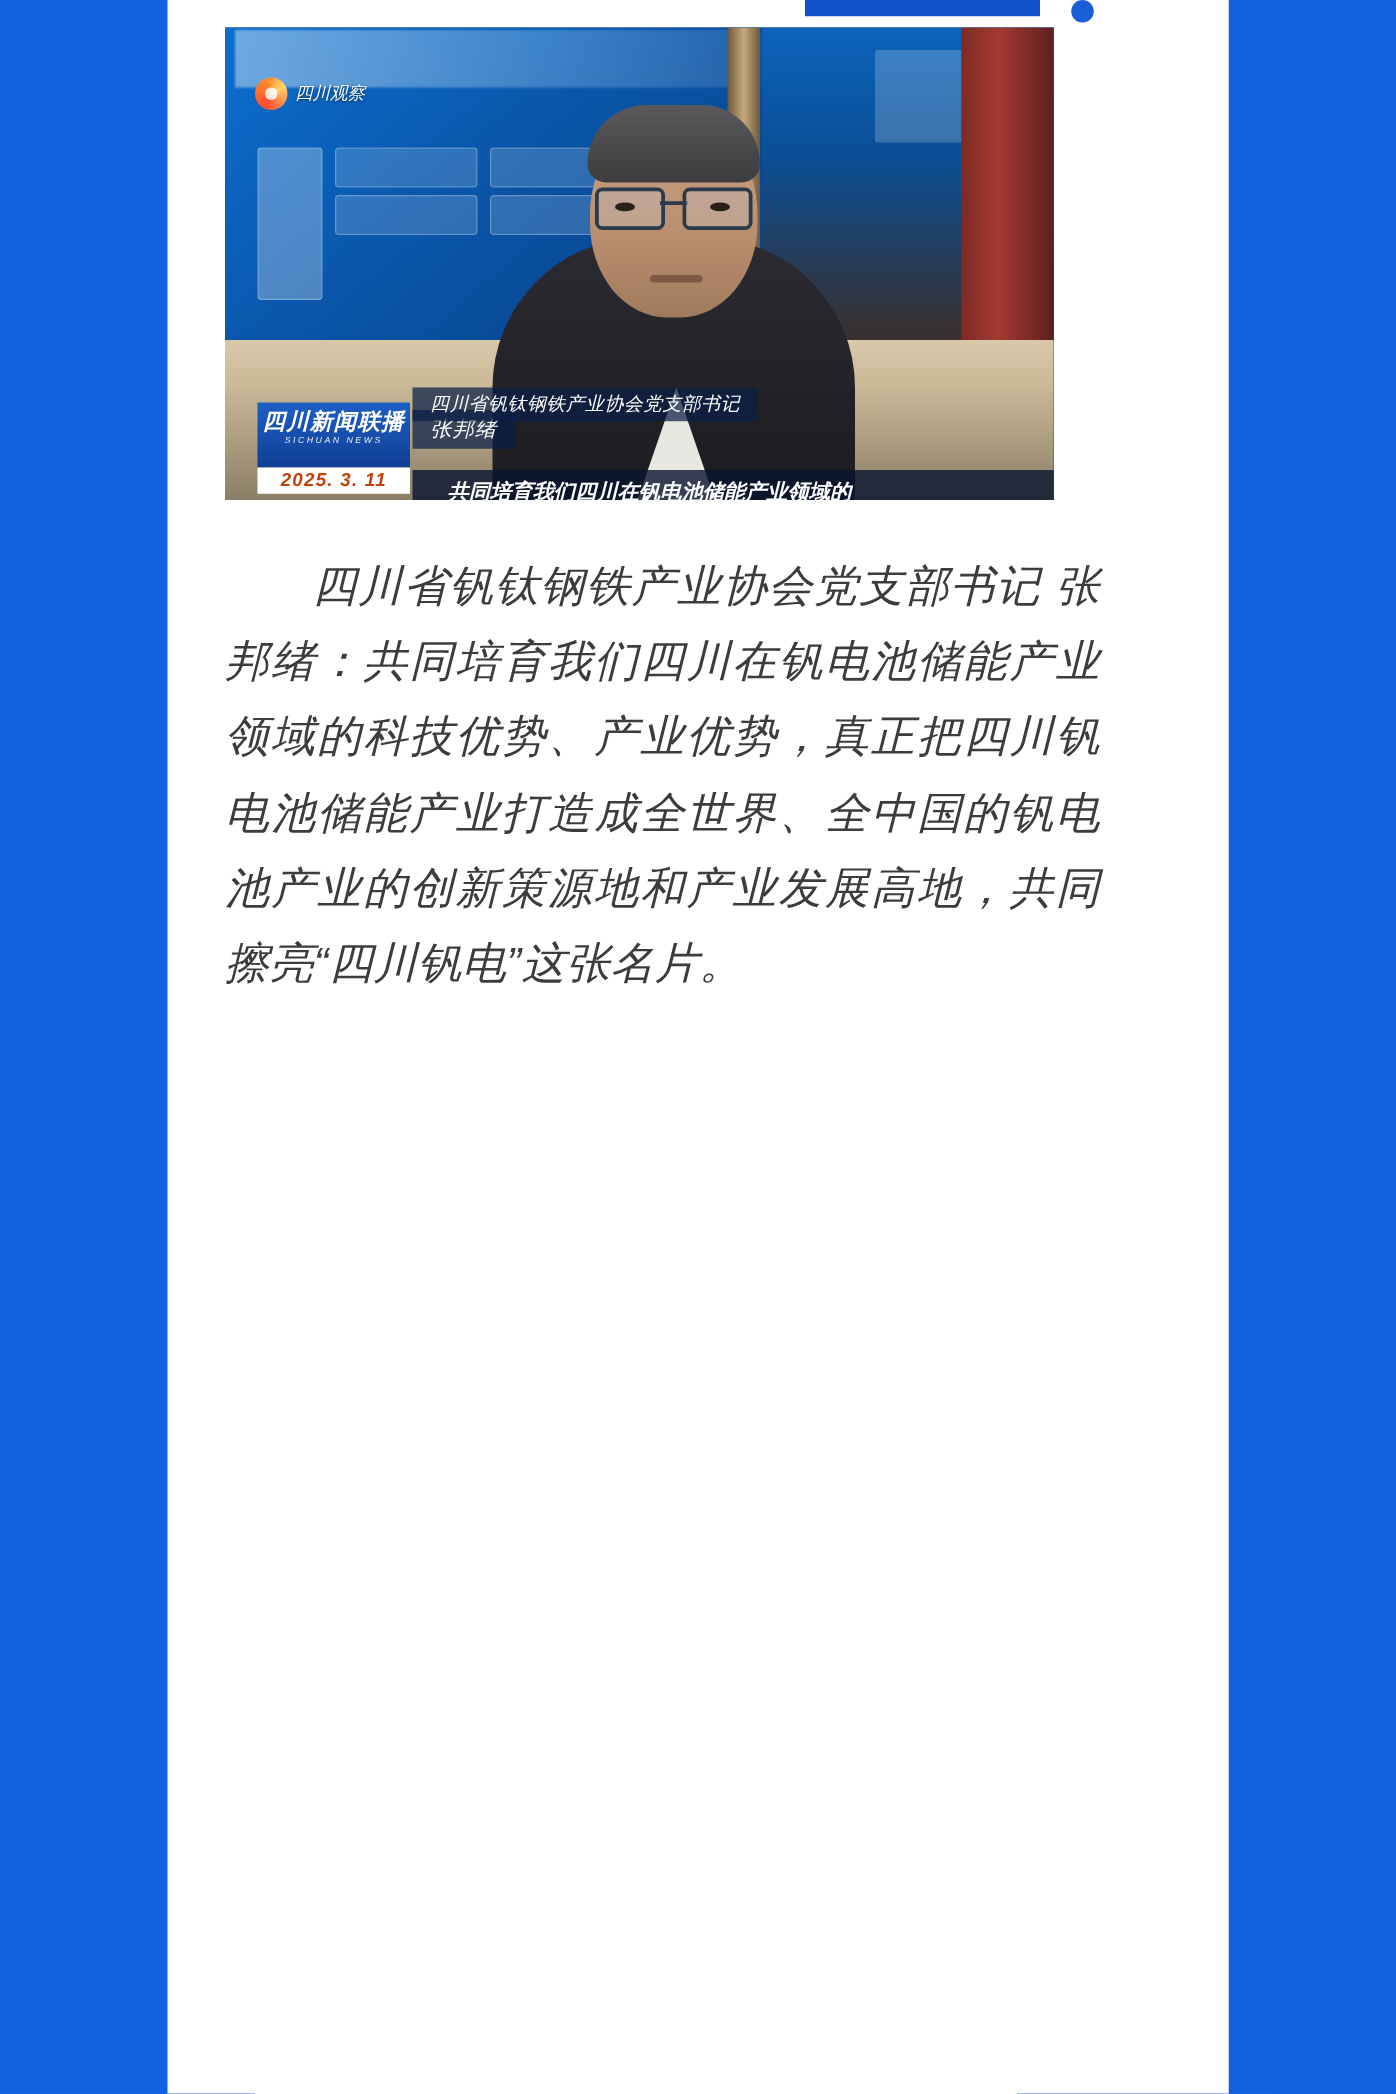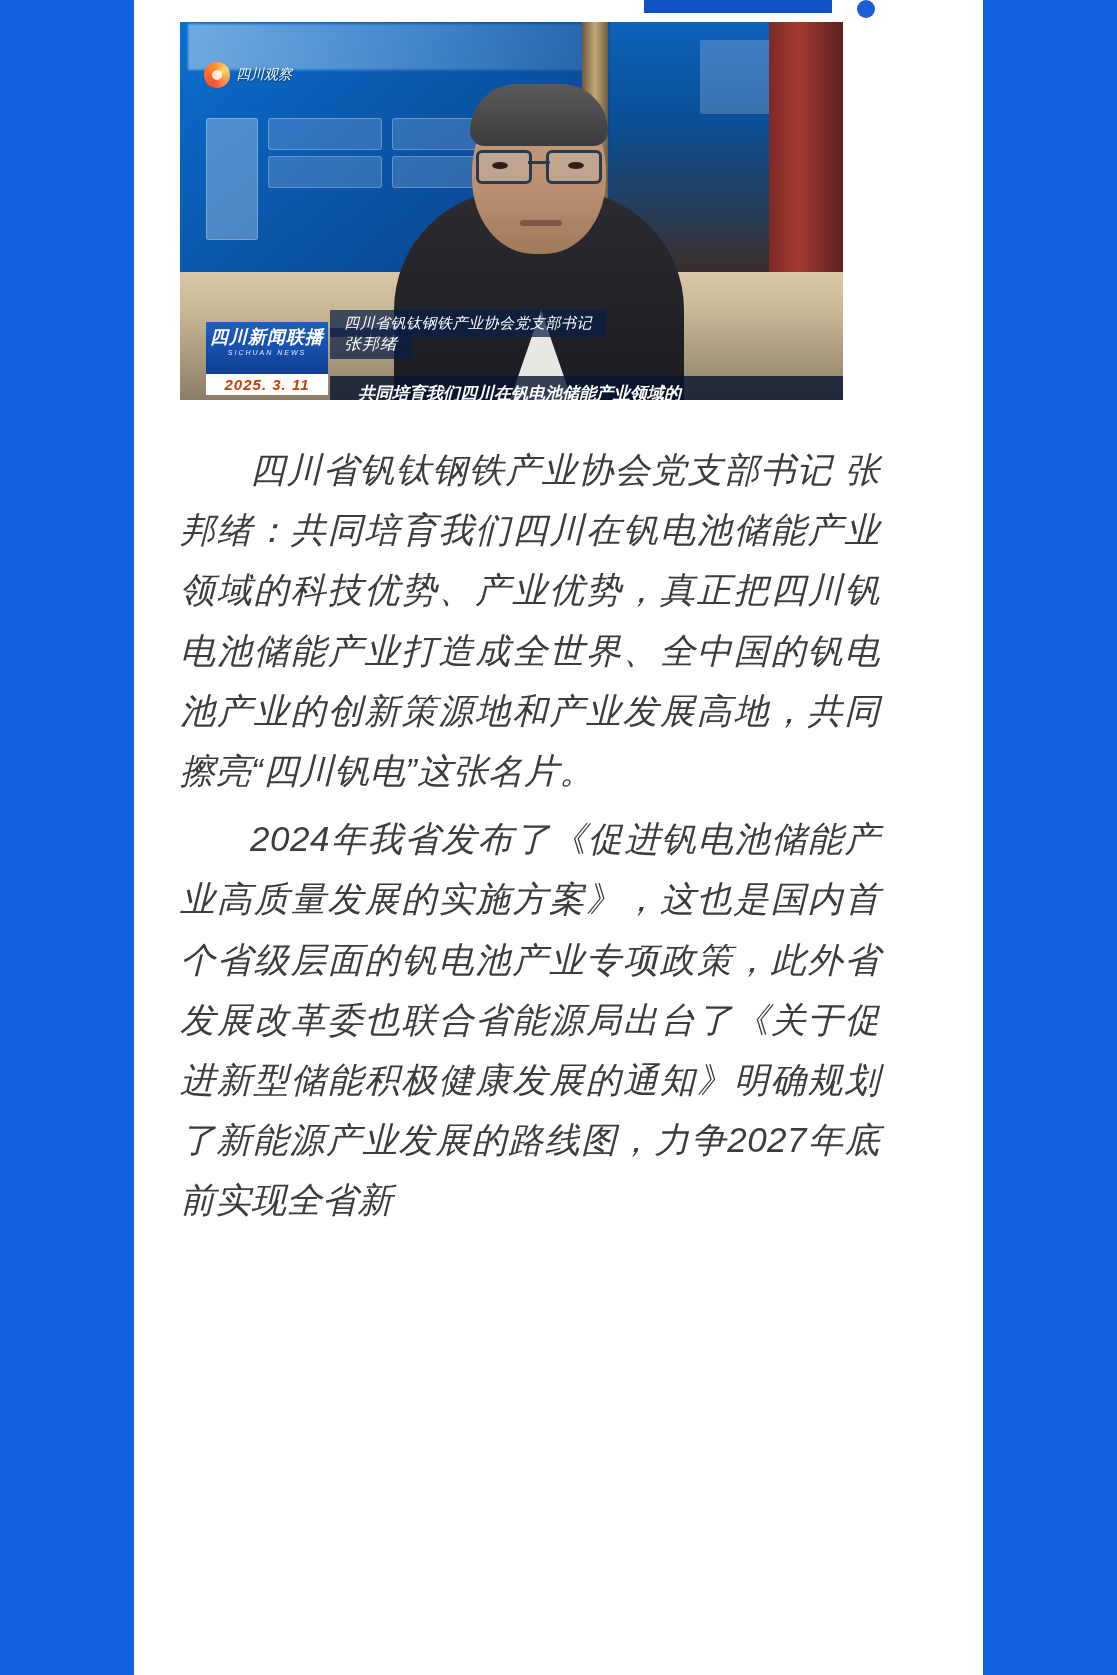--- a/index.html
+++ b/index.html
@@ -375,17 +375,16 @@
             <span>四川新闻联播</span>
             <small>SICHUAN NEWS</small>
           </div>
           <div class="date">2025. 3. 11</div>
         </div>
       </div>
     </div>
 
     <div class="article">
       <p>四川省钒钛钢铁产业协会党支部书记 张邦绪：共同培育我们四川在钒电池储能产业领域的科技优势、产业优势，真正把四川钒电池储能产业打造成全世界、全中国的钒电池产业的创新策源地和产业发展高地，共同擦亮“四川钒电”这张名片。</p>
-      <p>2024年我省发布了《促进钒电池储能产业高质量发展的实施方案》，这也是国内首个省级层面的钒电池产业专项政策，此外省发展改革委也联合省能源局出台了《关于促进新型储能积极健康发展的通知》明确规划了新能源产业发展的路线图，力争2027年底前实现全省新</p>
     </div>
 
   </div>
 </div>
 
 </body></html>

